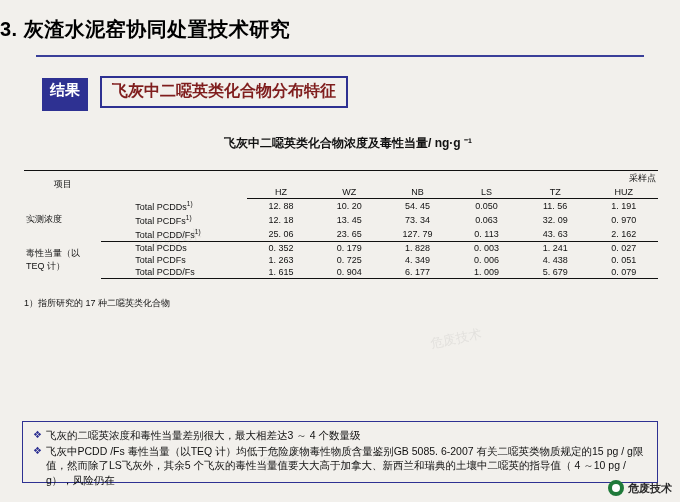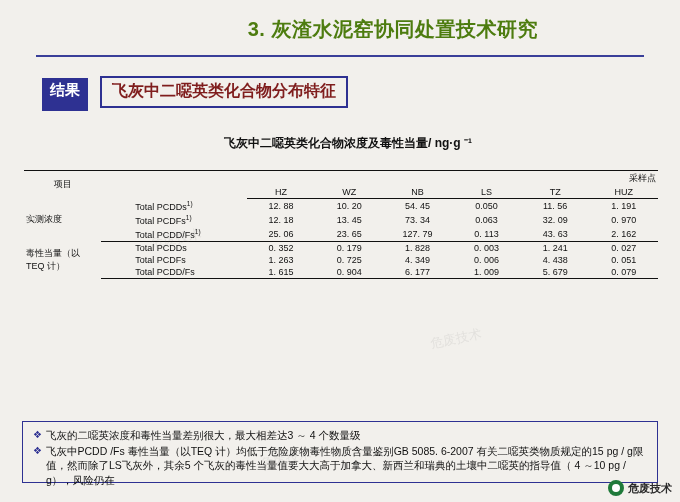--- a/index.html
+++ b/index.html
@@ -21,24 +21,24 @@
     height: 502px;
     background: #f2f0ec;
   }
 
   
   .title {
     position: absolute;
     left: 0;
     top: 16px;
     width: 538px;
-    text-align: right;
+    text-align: left;
     font-size: 20px;
     font-weight: bold;
-    color: #4d7c0f;
+    color: #000000;
     letter-spacing: 0.5px;
   }
   .title-rule {
     position: absolute;
     left: 36px;
     top: 55px;
     width: 608px;
     height: 2px;
     background: #3a3f99;
   }
@@ -286,20 +286,21 @@
         <td class="col-val">0. 904</td>
         <td class="col-val">6. 177</td>
         <td class="col-val">1. 009</td>
         <td class="col-val">5. 679</td>
         <td class="col-val">0. 079</td>
       </tr>
     </tbody>
       </table>
   </div>
 
+  <div class="footnote">1）指所研究的 17 种二噁英类化合物</div>
 
   <div class="bullets">
     <div class="bullet">
       <span class="dia">❖</span>
       <span class="txt">飞灰的二噁英浓度和毒性当量差别很大，最大相差达3 ～ 4 个数量级</span>
     </div>
     <div class="bullet">
       <span class="dia">❖</span>
       <span class="txt">飞灰中PCDD /Fs 毒性当量（以TEQ 计）均低于危险废物毒性物质含量鉴别GB 5085. 6-2007 有关二噁英类物质规定的15 pg / g限值，然而除了LS飞灰外，其余5 个飞灰的毒性当量值要大大高于加拿大、新西兰和瑞典的土壤中二噁英的指导值（ 4 ～10 pg / g），风险仍在</span>
     </div>

